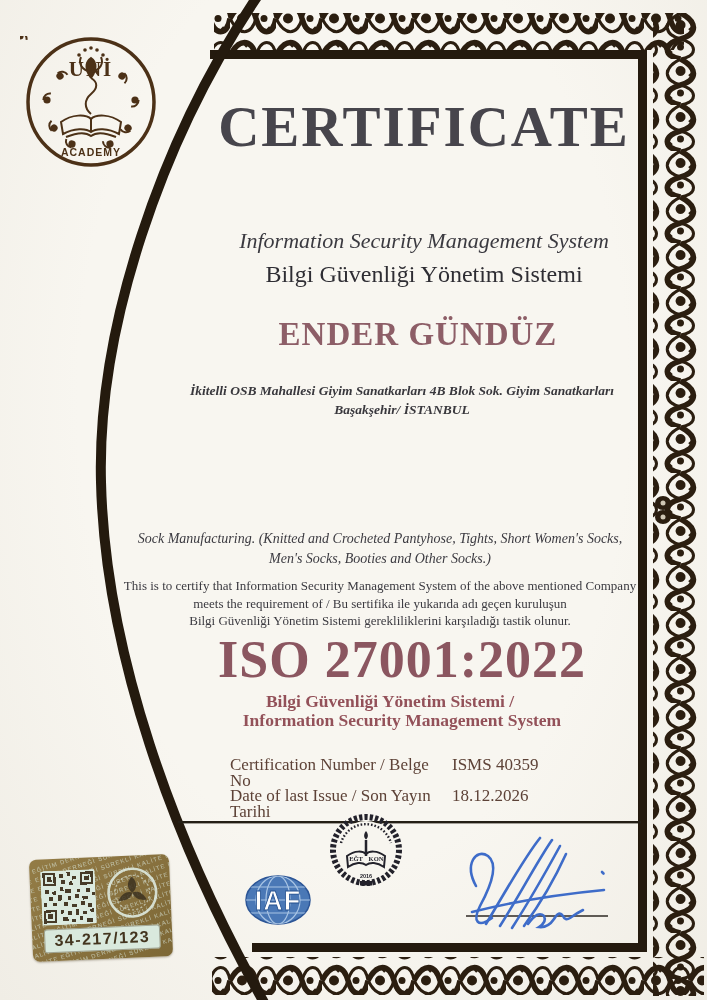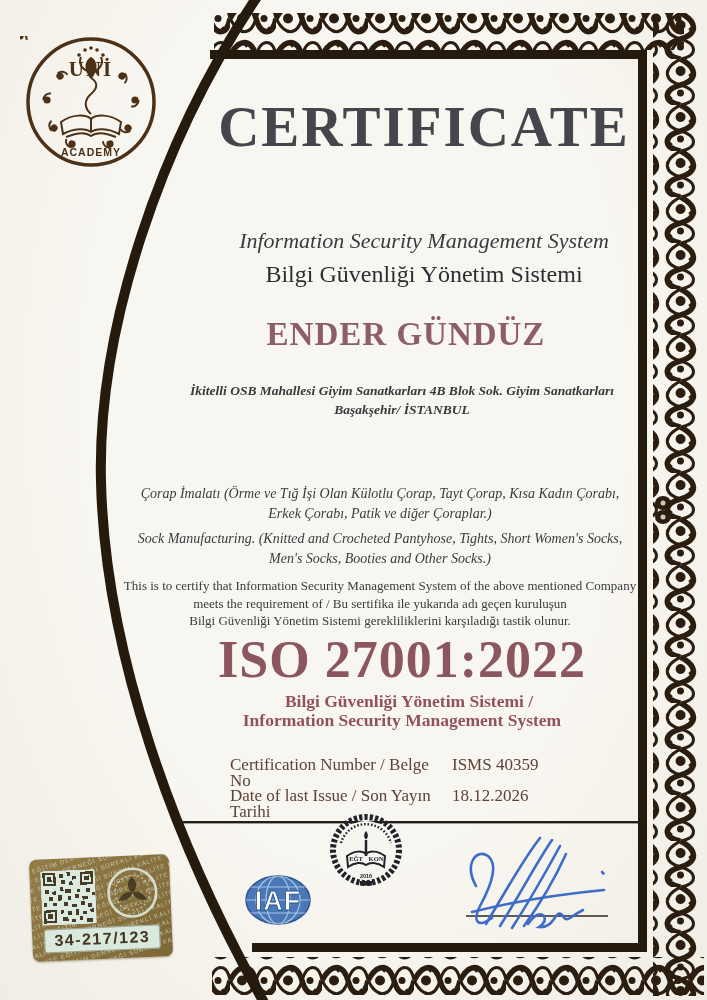--- a/index.html
+++ b/index.html
@@ -5,28 +5,28 @@
   html,body{margin:0;padding:0;}
   body{background:#d8d4cb;font-family:"Liberation Serif","DejaVu Serif",serif;}
   .page{position:relative;width:707px;height:1000px;overflow:hidden;
         background:radial-gradient(ellipse at 50% 40%, #f8f6f0 55%, #f0ede5 100%);}
   .abs{position:absolute;}
   .ctr{text-align:center;}
   
   .title{left:134px;top:94px;width:580px;font-size:57px;font-weight:bold;letter-spacing:2px;color:#47454c;}
   .sub-en{left:134px;top:228px;width:580px;font-size:22px;font-style:italic;color:#3b3a40;}
   .sub-tr{left:134px;top:261px;width:580px;font-size:24px;color:#2e2d33;}
-  .company{left:116px;top:316px;width:580px;font-size:33px;font-weight:bold;letter-spacing:1px;color:#8d5e67;}
+  .company{left:128px;top:316px;width:580px;font-size:33px;font-weight:bold;letter-spacing:1px;color:#8d5e67;}
   .address{left:112px;top:381px;width:580px;font-size:13.5px;font-style:italic;font-weight:bold;line-height:19px;color:#39383d;}
   .scope-h{left:90px;top:457px;width:580px;font-size:16px;font-style:italic;font-weight:bold;color:#3b3a40;}
   .scope-tr{left:90px;top:484px;width:580px;font-size:14px;font-style:italic;line-height:19.5px;color:#3b3a40;}
   .scope-en{left:90px;top:529px;width:580px;font-size:14px;font-style:italic;line-height:19.5px;color:#3b3a40;}
   .certify{left:90px;top:577px;width:580px;font-size:13px;line-height:17.5px;color:#3b3a40;}
   .iso{left:112px;top:630px;width:580px;font-size:52px;font-weight:bold;letter-spacing:1px;color:#8b5660;}
-  .iso-sub1{left:119px;top:691px;width:580px;font-size:17.5px;font-weight:bold;color:#935159;}
+  .iso-sub1{left:100px;top:691px;width:580px;font-size:17.5px;font-weight:bold;color:#935159;}
   .iso-sub2{left:112px;top:710px;width:580px;font-size:17.5px;font-weight:bold;color:#935159;}
   .details{left:230px;top:757px;width:340px;font-size:17px;color:#5d4237;}
   .details .row{display:flex;line-height:15.5px;}
   .details .lbl{width:222px;}
   .details .val{flex:1;}
   
   .sticker{left:31px;top:857px;width:140px;height:102px;transform:rotate(-2.5deg);
            background:linear-gradient(135deg,#937c46 0%,#8a7340 45%,#7d6836 100%);
            border-radius:7px;overflow:hidden;box-shadow:0 1px 2px rgba(60,45,20,.35);}
   .sticker .micro{position:absolute;left:-14px;top:-12px;width:190px;transform:rotate(-16deg);
@@ -114,24 +114,20 @@
   <div class="abs ctr title">CERTIFICATE</div>
   <div class="abs ctr sub-en">Information Security Management System</div>
   <div class="abs ctr sub-tr">Bilgi Güvenliği Yönetim Sistemi</div>
   <div class="abs ctr company">ENDER GÜNDÜZ</div>
 
   <div class="abs ctr address">
     <div>İkitelli OSB Mahallesi Giyim Sanatkarları 4B Blok Sok. Giyim Sanatkarları</div>
     <div>Başakşehir/ İSTANBUL</div>
   </div>
 
-  <div class="abs ctr scope-tr">
-    <div>Çorap İmalatı (Örme ve Tığ İşi Olan Külotlu Çorap, Tayt Çorap, Kısa Kadın Çorabı,</div>
-    <div>Erkek Çorabı, Patik ve diğer Çoraplar.)</div>
-  </div>
   <div class="abs ctr scope-en">
     <div>Sock Manufacturing. (Knitted and Crocheted Pantyhose, Tights, Short Women's Socks,</div>
     <div>Men's Socks, Booties and Other Socks.)</div>
   </div>
 
   <div class="abs ctr certify">
     <div>This is to certify that Information Security Management System of the above mentioned Company</div>
     <div>meets the requirement of / Bu sertifika ile yukarıda adı geçen kuruluşun</div>
     <div>Bilgi Güvenliği Yönetim Sistemi gerekliliklerini karşıladığı tastik olunur.</div>
   </div>

